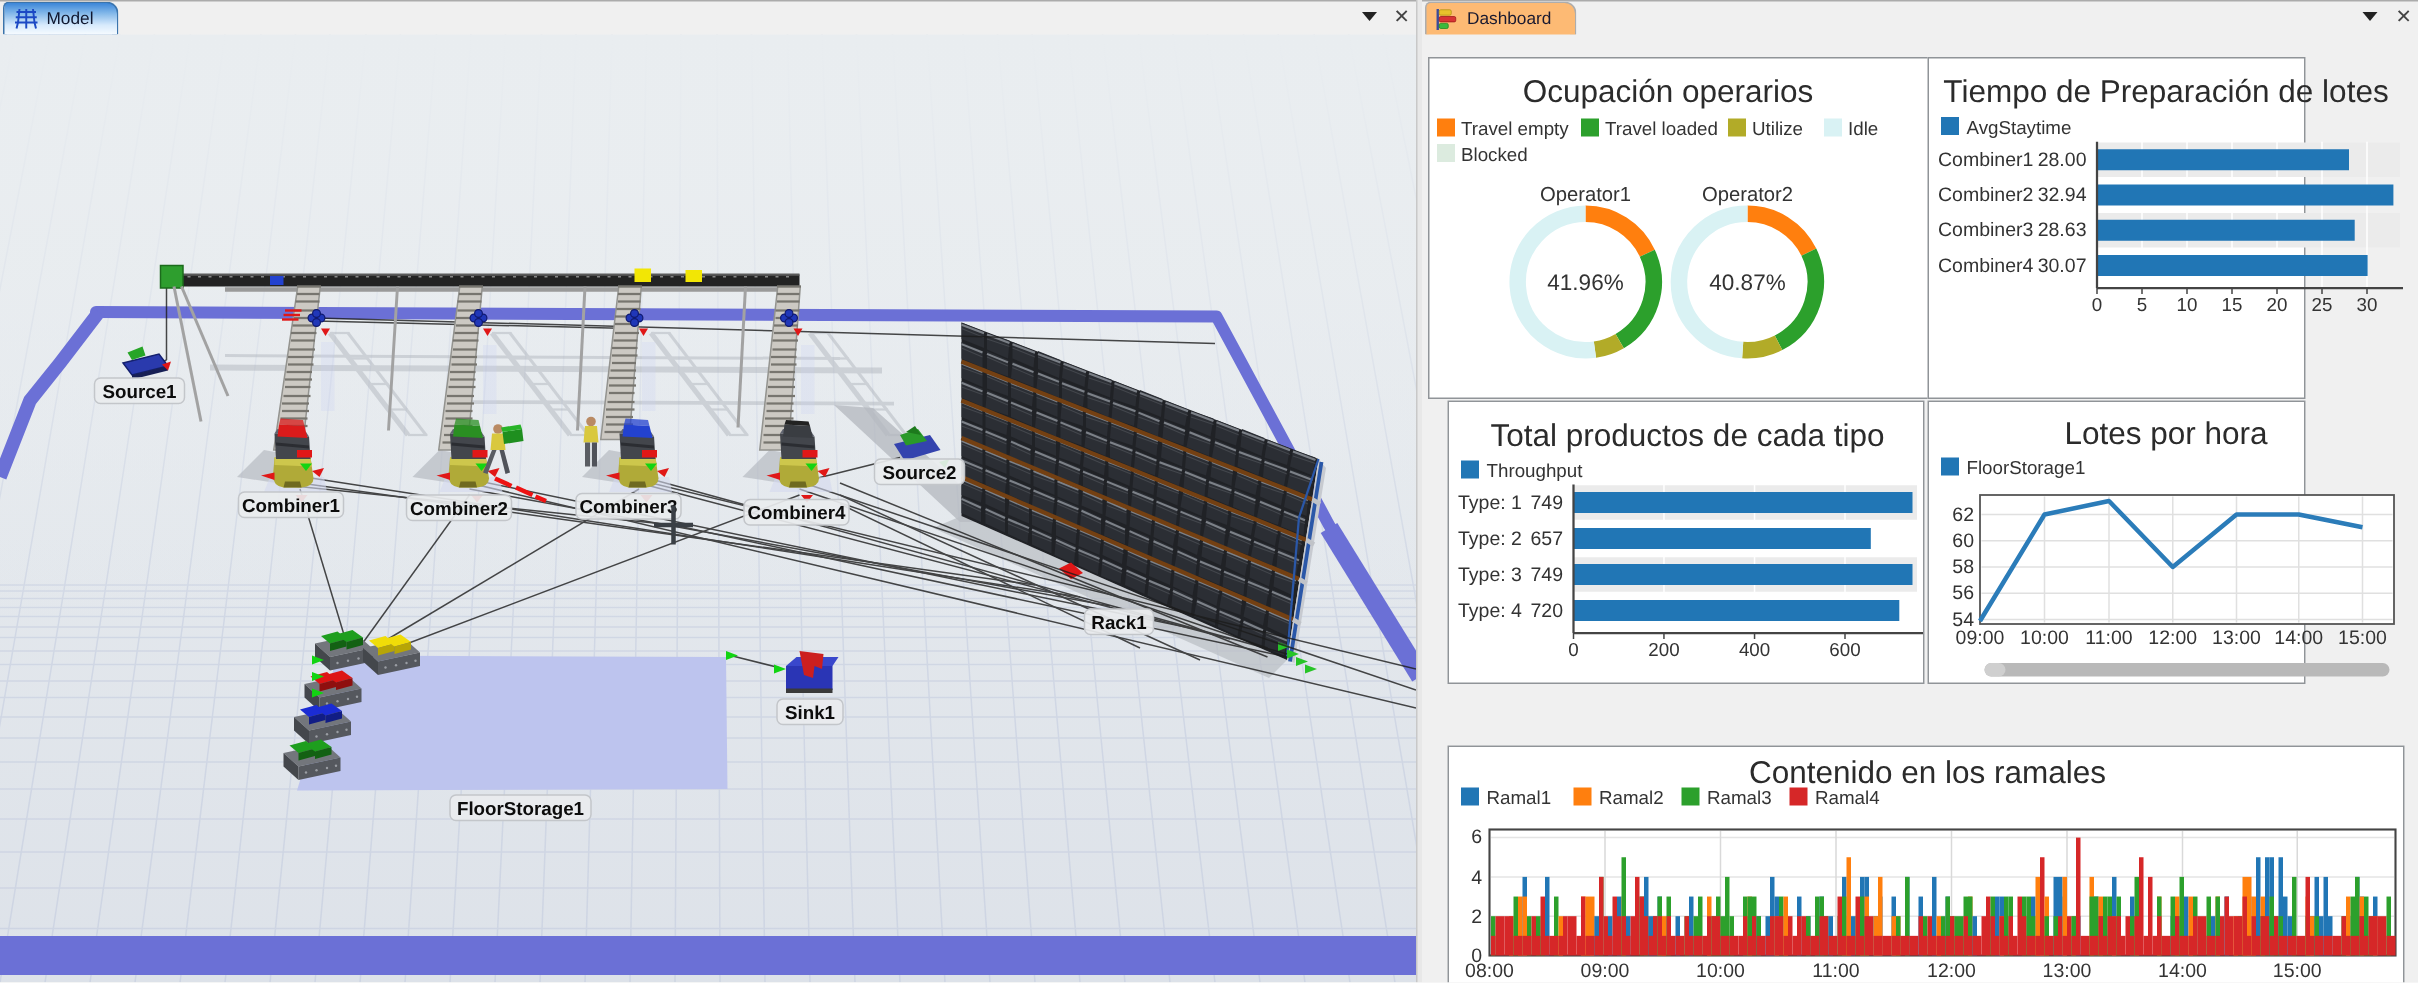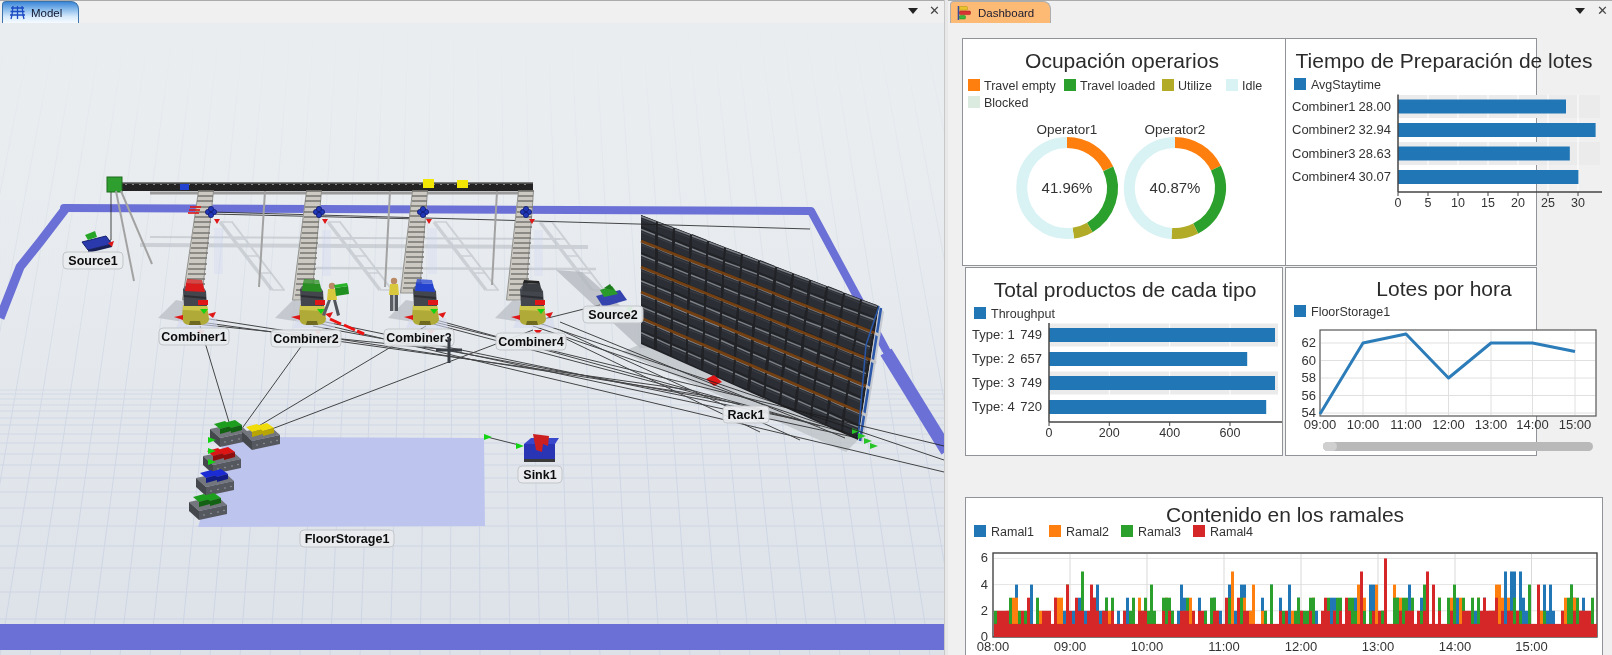--- a/index.html
+++ b/index.html
@@ -1005,21 +1005,21 @@
   <div style="position:absolute;left:948px;top:0;width:664px;height:655px;background:#f0f0f0;">
     <div class="tabbar" style="left:0;width:664px;"></div>
     <div class="tab dtab"><svg width="15" height="16" viewBox="0 0 15 16" style="margin-right:6px">
           <line x1="1.5" y1="1" x2="1.5" y2="15" stroke="#3a4a9a" stroke-width="1.6"></line>
           <rect x="2.5" y="1.5" width="8" height="3.6" rx="1" fill="#e8c32c" stroke="#b09010" stroke-width="0.5"></rect>
           <rect x="2.5" y="6" width="11" height="3.6" rx="1" fill="#d93434" stroke="#991818" stroke-width="0.5"></rect>
           <rect x="2.5" y="10.6" width="6" height="3.4" rx="1" fill="#3cb83c" stroke="#1e8a1e" stroke-width="0.5"></rect>
         </svg>Dashboard</div>
     <div class="arrowdn" style="left:627px;"></div>
     <div class="winbtn" style="left:649px;top:3px;font-size:13px;color:#444;">✕</div>
-    <div class="panel" style="left:14px;top:38px;width:374px;height:228px;">
+    <div class="panel" style="left:4px;top:38px;width:374px;height:228px;">
         <svg width="318" height="228" viewBox="0 0 318 228" xmlns="http://www.w3.org/2000/svg" style="position:absolute;left:0;top:0">
 <text x="159" y="29" text-anchor="middle" font-size="21" fill="#2b2b2b">Ocupación operarios</text>
 <rect x="5" y="40" width="12" height="12" fill="#ff7f0e"></rect>
           <text x="21" y="51" font-size="12.5" fill="#333">Travel empty</text>
 <rect x="101" y="40" width="12" height="12" fill="#2ca02c"></rect>
           <text x="117" y="51" font-size="12.5" fill="#333">Travel loaded</text>
 <rect x="199" y="40" width="12" height="12" fill="#b2ab28"></rect>
           <text x="215" y="51" font-size="12.5" fill="#333">Utilize</text>
 <rect x="263" y="40" width="12" height="12" fill="#d9f2f4"></rect>
           <text x="279" y="51" font-size="12.5" fill="#333">Idle</text>

